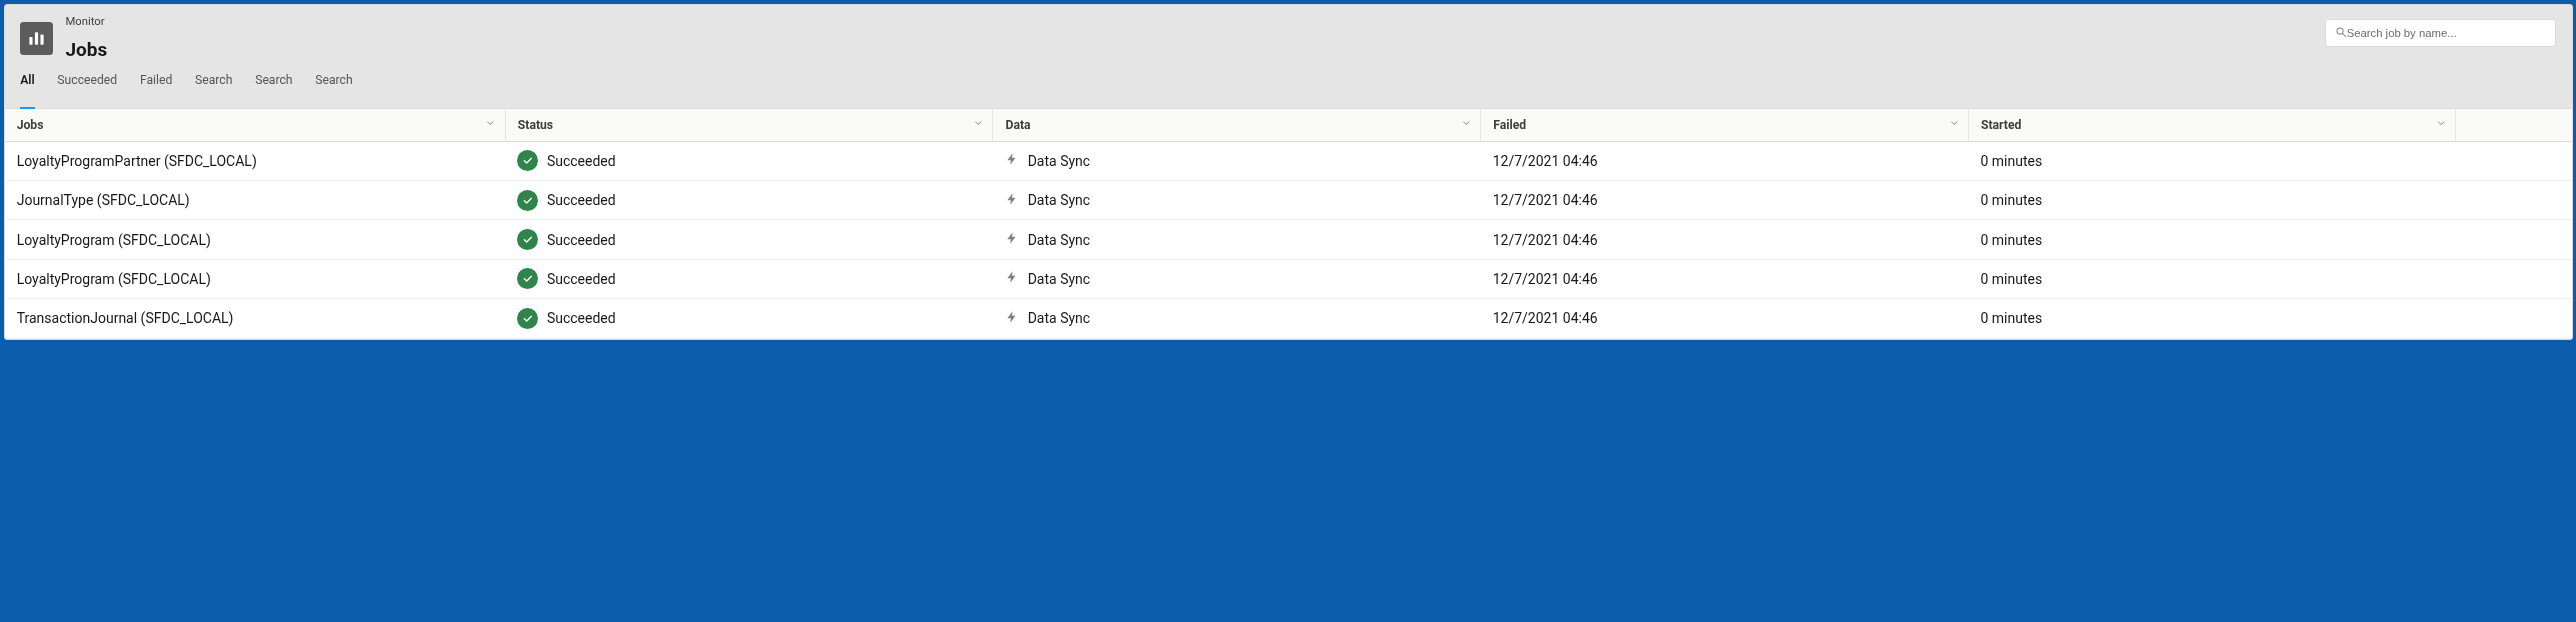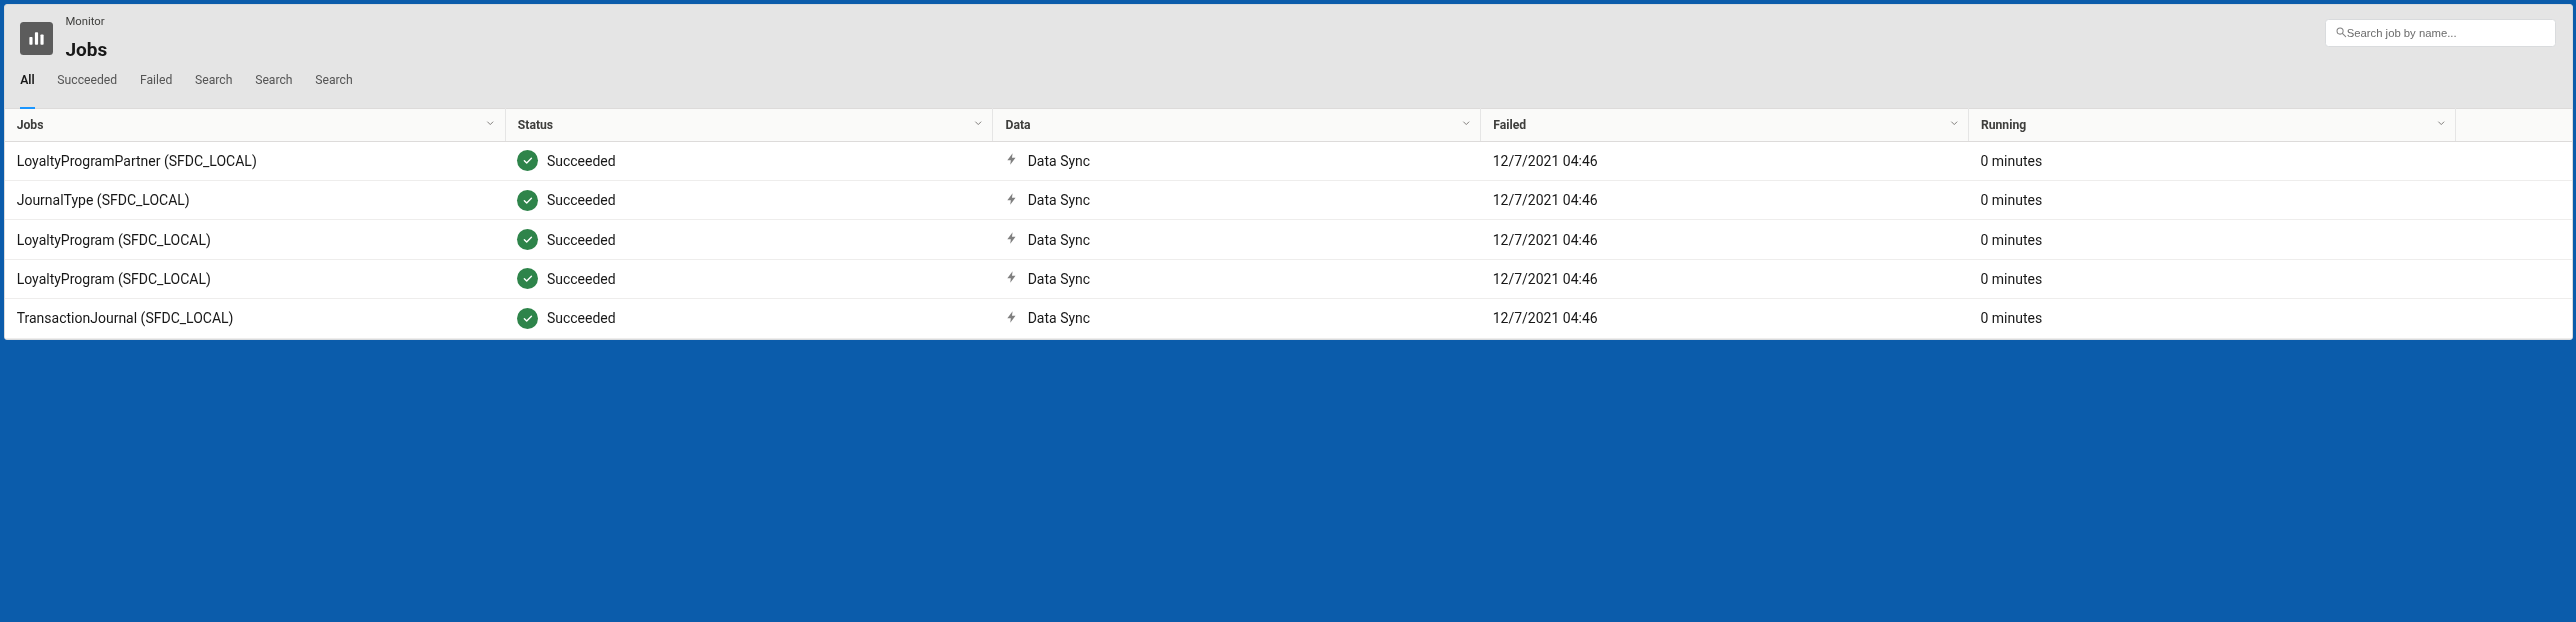--- a/index.html
+++ b/index.html
@@ -217,21 +217,21 @@
         </th>
         <th>
           <span>Failed</span>
           <span class="chev">
             <svg width="10.5" height="10.5" viewBox="0 0 24 24">
                 <path d="M6 9l6 6 6-6" stroke="#706e6b" stroke-width="2" fill="none" stroke-linecap="round"></path>
               </svg>
           </span>
         </th>
         <th>
-          <span>Running</span>
+          <span>Started</span>
           <span class="chev">
             <svg width="10.5" height="10.5" viewBox="0 0 24 24">
                 <path d="M6 9l6 6 6-6" stroke="#706e6b" stroke-width="2" fill="none" stroke-linecap="round"></path>
               </svg>
           </span>
         </th>
         <th></th>
       </tr>
     </thead>
     <tbody id="jobs-tbody">

